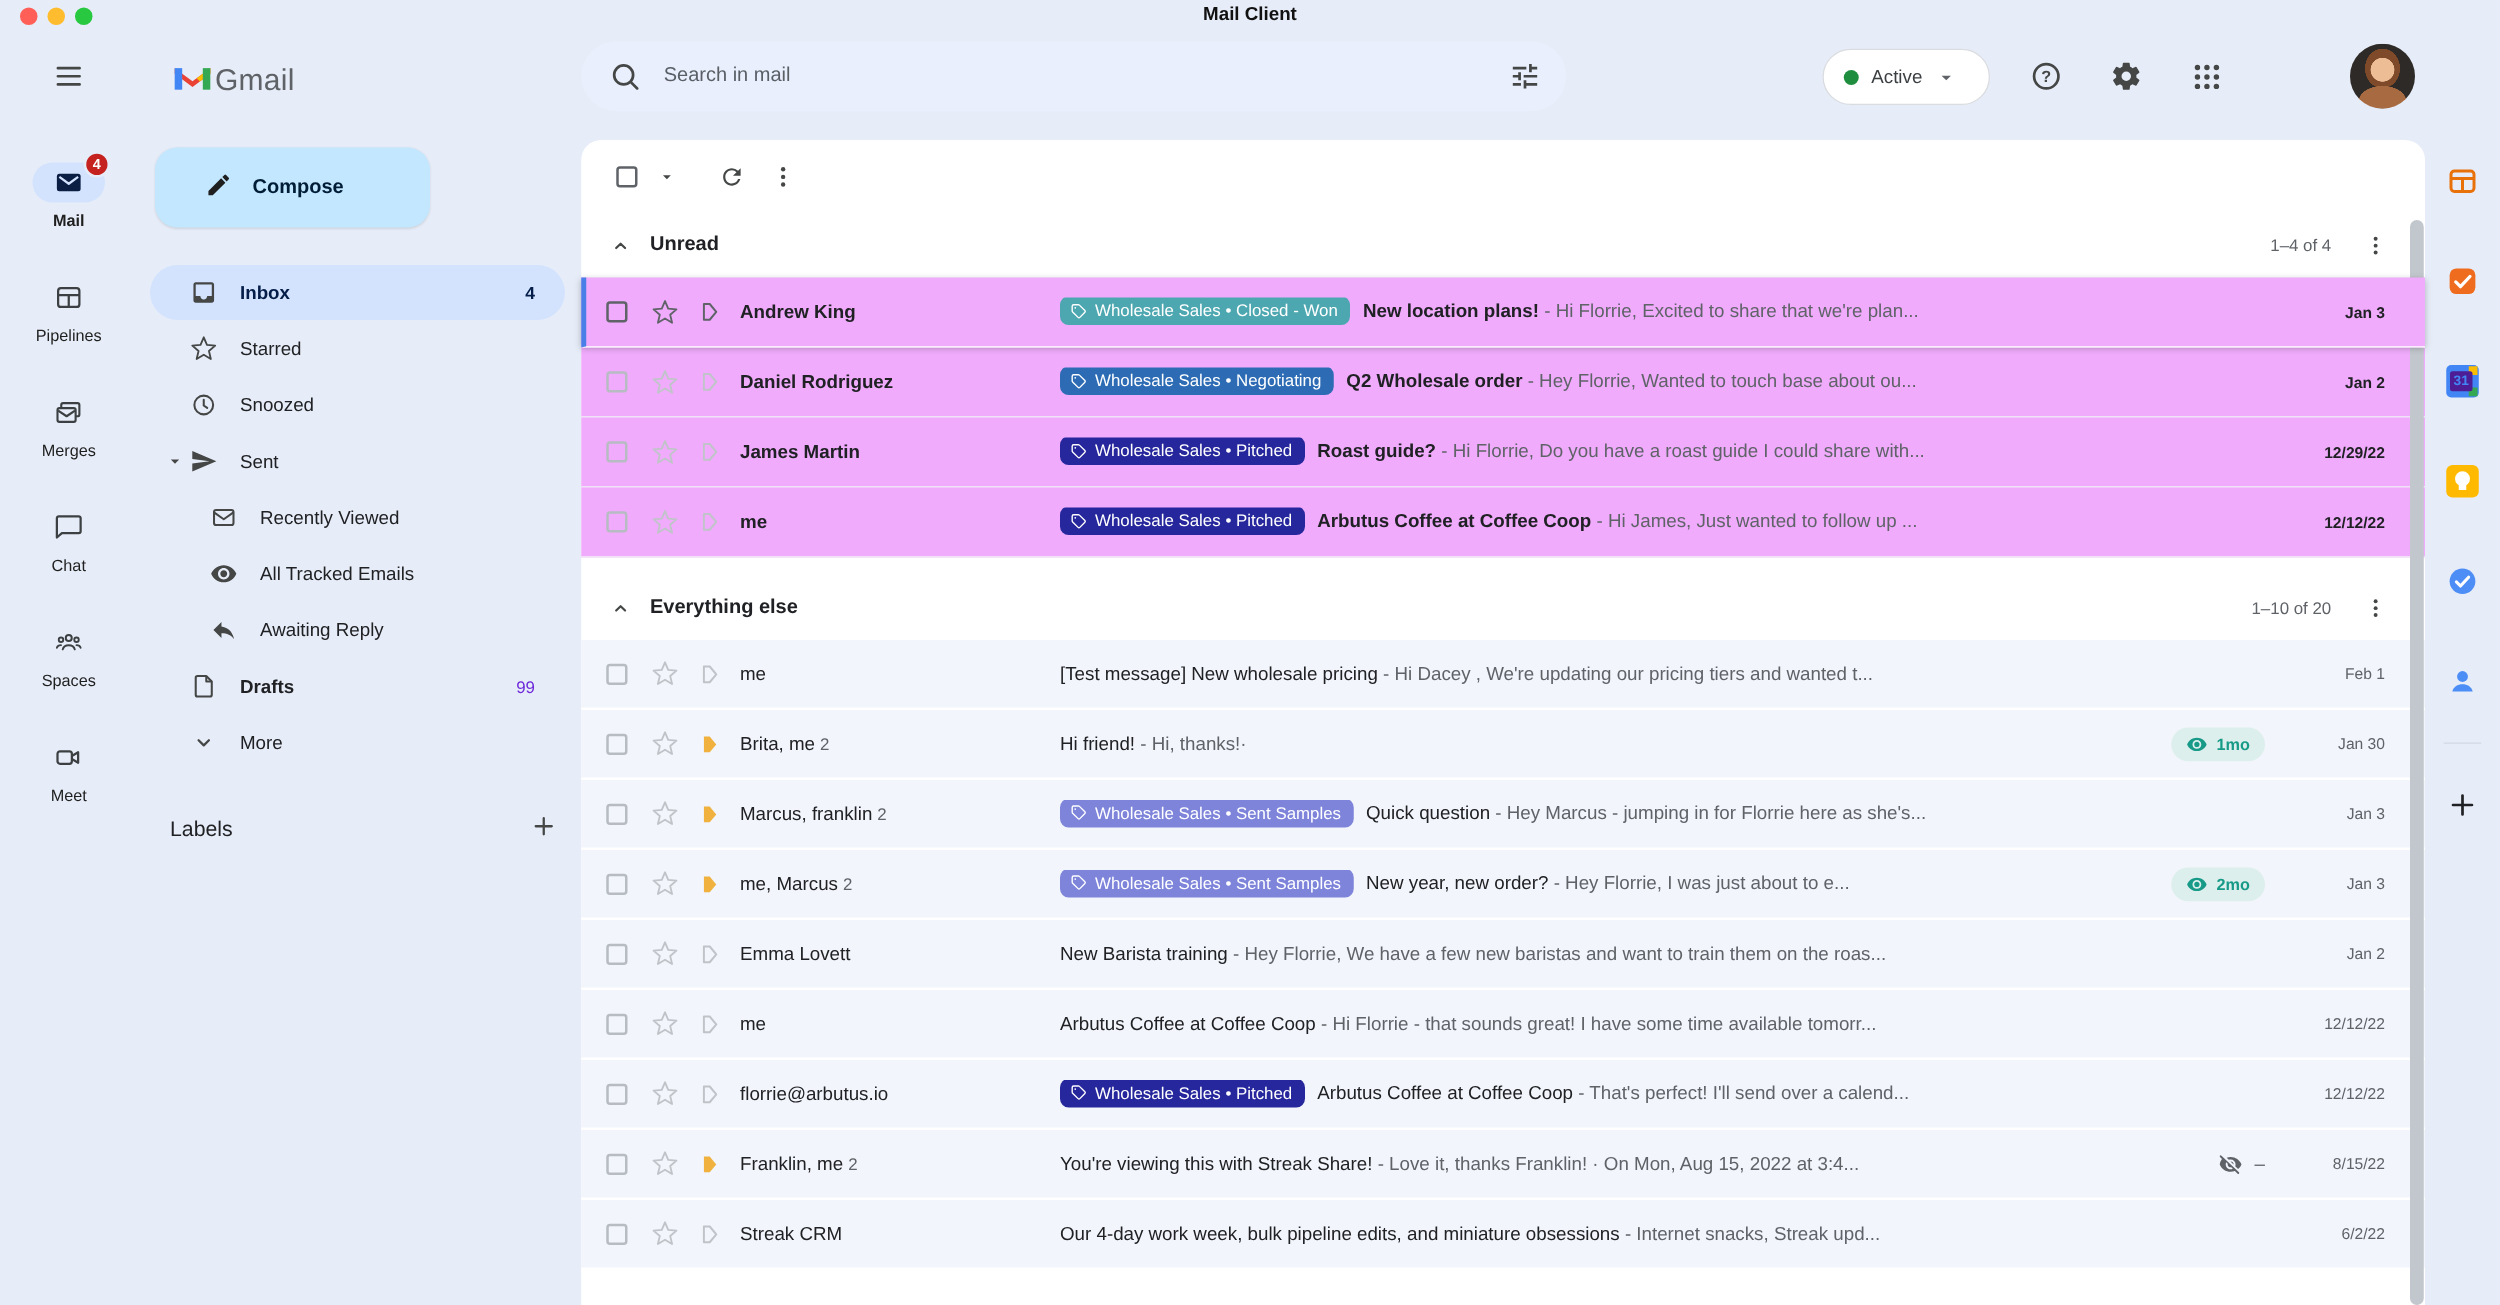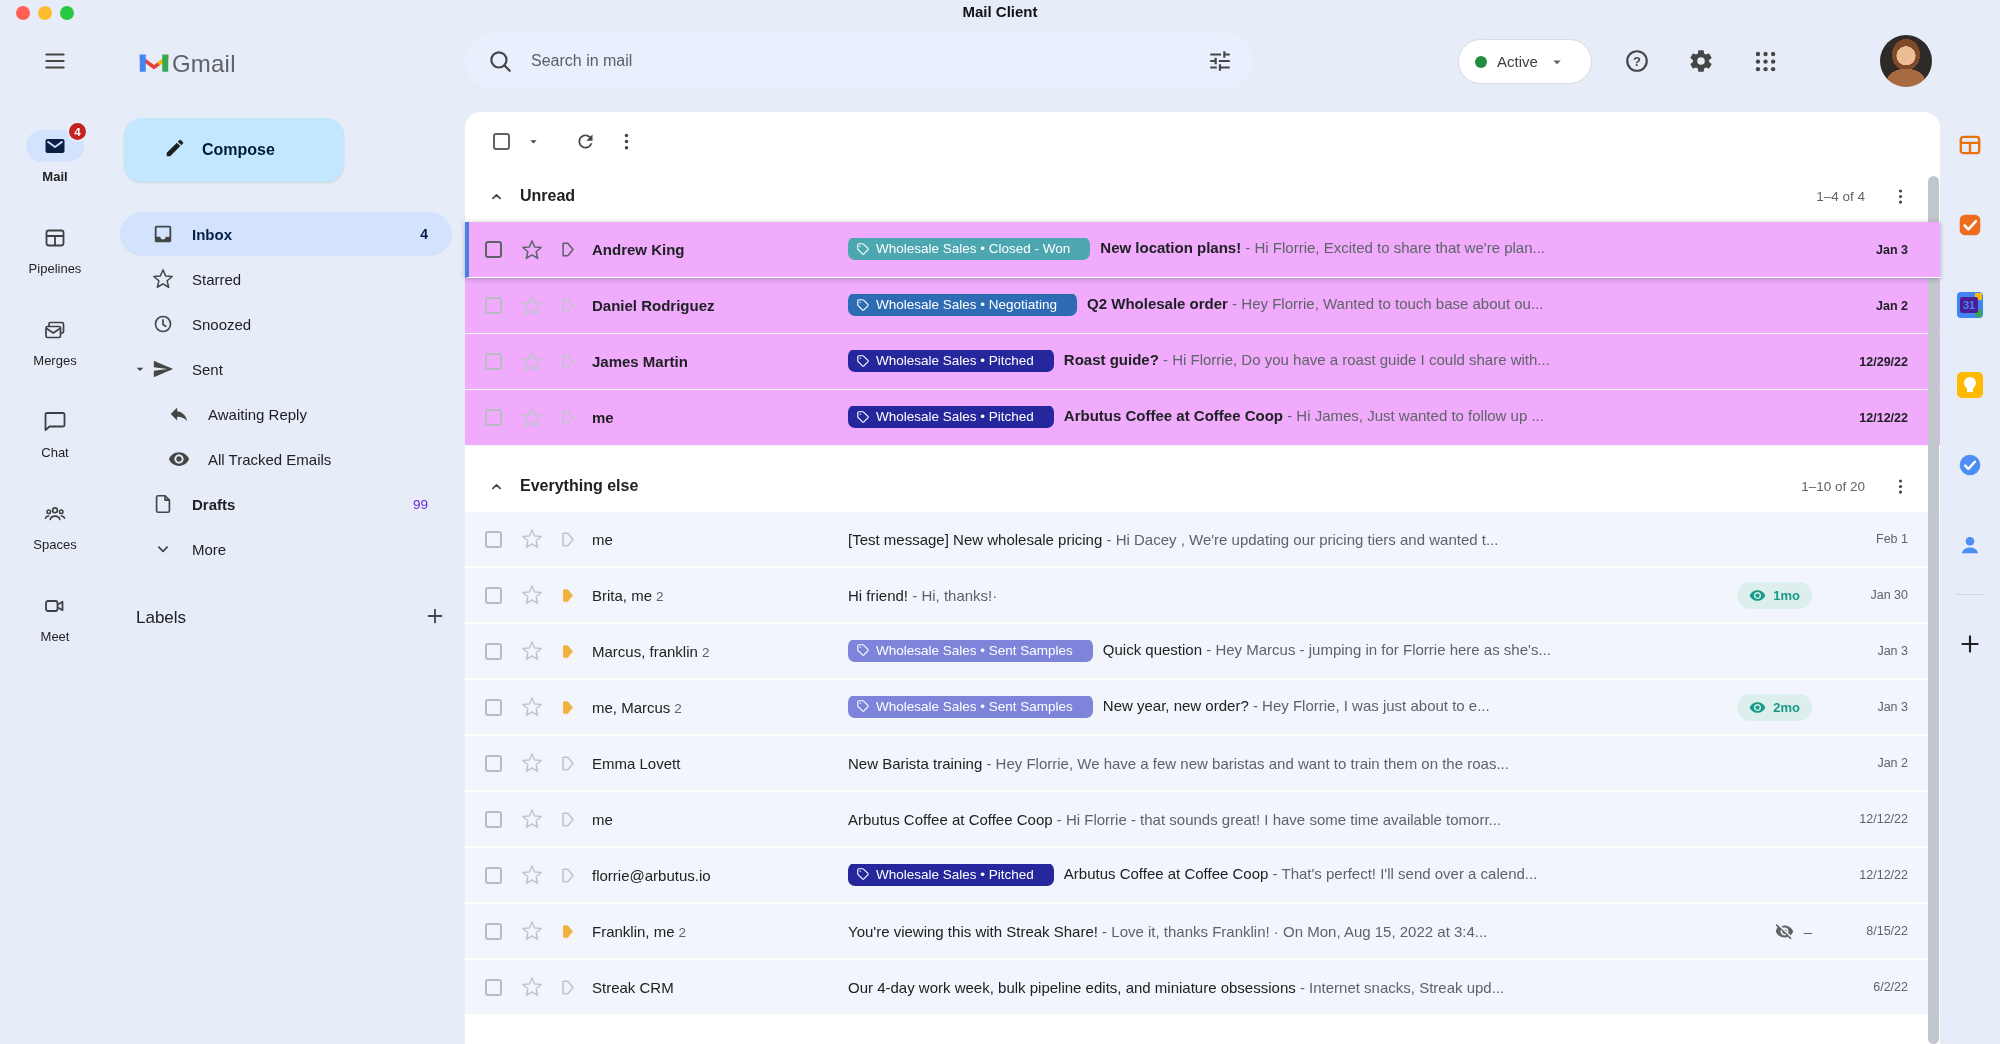--- a/index.html
+++ b/index.html
@@ -120,21 +120,21 @@
   .mail-row.selected .row-star, .mail-row.selected .row-streak { color:#5f6368; }
   .row-streak.yellow { color:#f0b13e; }
   .row-sender { width:256px; flex-shrink:0; font-size:15px; color:#202124;
     white-space:nowrap; overflow:hidden; }
   .mail-row.unread .row-sender { font-weight:700; }
   .row-sender .count { font-weight:400; color:#5f6368; font-size:13.5px; margin-left:4px; }
   .row-content { flex:1; min-width:0; overflow:hidden; white-space:nowrap;
     text-overflow:ellipsis; font-size:15px; color:#5f6368; }
   .row-subject { color:#202124; }
   .mail-row.unread .row-subject { font-weight:700; }
-  .stage-badge { display:inline-flex; align-items:center; gap:6px; padding:4px 20px 4px 8px;
+  .stage-badge { display:inline-flex; align-items:center; gap:6px; padding:4px 10px 4px 8px;
     border-radius:7px; color:#fff; font-size:13.5px; margin-right:10px; vertical-align:middle;
     position:relative; top:-1px; }
   .stage-badge svg { width:14px; height:14px; }
   .track-pill { display:inline-flex; align-items:center; gap:7px; background:#ddefec;
     color:#179a88; border-radius:15px; padding:5px 12px; font-size:13px; font-weight:700;
     margin-left:14px; flex-shrink:0; }
   .track-pill svg { width:17px; height:17px; }
   .track-off { display:inline-flex; align-items:center; gap:10px; color:#5f6368;
     margin-left:14px; flex-shrink:0; font-size:15px; }
   .track-off svg { width:19px; height:19px; }
@@ -342,33 +342,43 @@
           <svg viewBox="0 0 24 24" fill="none" xmlns="http://www.w3.org/2000/svg">
             <path fill="currentColor" d="M2.01 21L23 12 2.01 3 2 10l15 2-15 2z"></path>
           </svg>
         </span>
         <span class="nlabel">Sent</span>
       </div>
       <div class="nav-item sub">
         <span class="caret-slot"></span>
         <span class="nicon">
           <svg viewBox="0 0 24 24" fill="none" xmlns="http://www.w3.org/2000/svg">
-            <path fill="currentColor" d="M10 9V5l-7 7 7 7v-4.1c5 0 8.5 1.6 11 5.1-1-5-4-10-11-11z"></path>
-          </svg>
-        </span>
-        <span class="nlabel">Awaiting Reply</span>
+            <rect x="3.5" y="5.5" width="17" height="13" rx="1.8" stroke="currentColor" stroke-width="1.8"></rect>
+            <path d="M3.5 7.5L12 13.5l8.5-6" stroke="currentColor" stroke-width="1.8" stroke-linejoin="round"></path>
+          </svg>
+        </span>
+        <span class="nlabel">Recently Viewed</span>
       </div>
       <div class="nav-item sub">
         <span class="caret-slot"></span>
         <span class="nicon">
           <svg viewBox="0 0 24 24" fill="none" xmlns="http://www.w3.org/2000/svg">
             <path fill="currentColor" d="M12 4.5C7 4.5 2.73 7.61 1 12c1.73 4.39 6 7.5 11 7.5s9.27-3.11 11-7.5c-1.73-4.39-6-7.5-11-7.5zM12 17c-2.76 0-5-2.24-5-5s2.24-5 5-5 5 2.24 5 5-2.24 5-5 5zm0-8c-1.66 0-3 1.34-3 3s1.34 3 3 3 3-1.34 3-3-1.34-3-3-3z"></path>
           </svg>
         </span>
         <span class="nlabel">All Tracked Emails</span>
+      </div>
+      <div class="nav-item sub">
+        <span class="caret-slot"></span>
+        <span class="nicon">
+          <svg viewBox="0 0 24 24" fill="none" xmlns="http://www.w3.org/2000/svg">
+            <path fill="currentColor" d="M10 9V5l-7 7 7 7v-4.1c5 0 8.5 1.6 11 5.1-1-5-4-10-11-11z"></path>
+          </svg>
+        </span>
+        <span class="nlabel">Awaiting Reply</span>
       </div>
       <div class="nav-item bold">
         <span class="caret-slot"></span>
         <span class="nicon">
           <svg viewBox="0 0 24 24" fill="none" xmlns="http://www.w3.org/2000/svg">
             <path d="M14.2 3H6.6C5.72 3 5 3.72 5 4.6v14.8c0 .88.72 1.6 1.6 1.6h10.8c.88 0 1.6-.72 1.6-1.6V7.8L14.2 3z" stroke="currentColor" stroke-width="1.8" stroke-linejoin="round"></path>
             <path d="M14.2 3v4.8H19" stroke="currentColor" stroke-width="1.8" stroke-linejoin="round"></path>
           </svg>
         </span>
         <span class="nlabel">Drafts</span>

